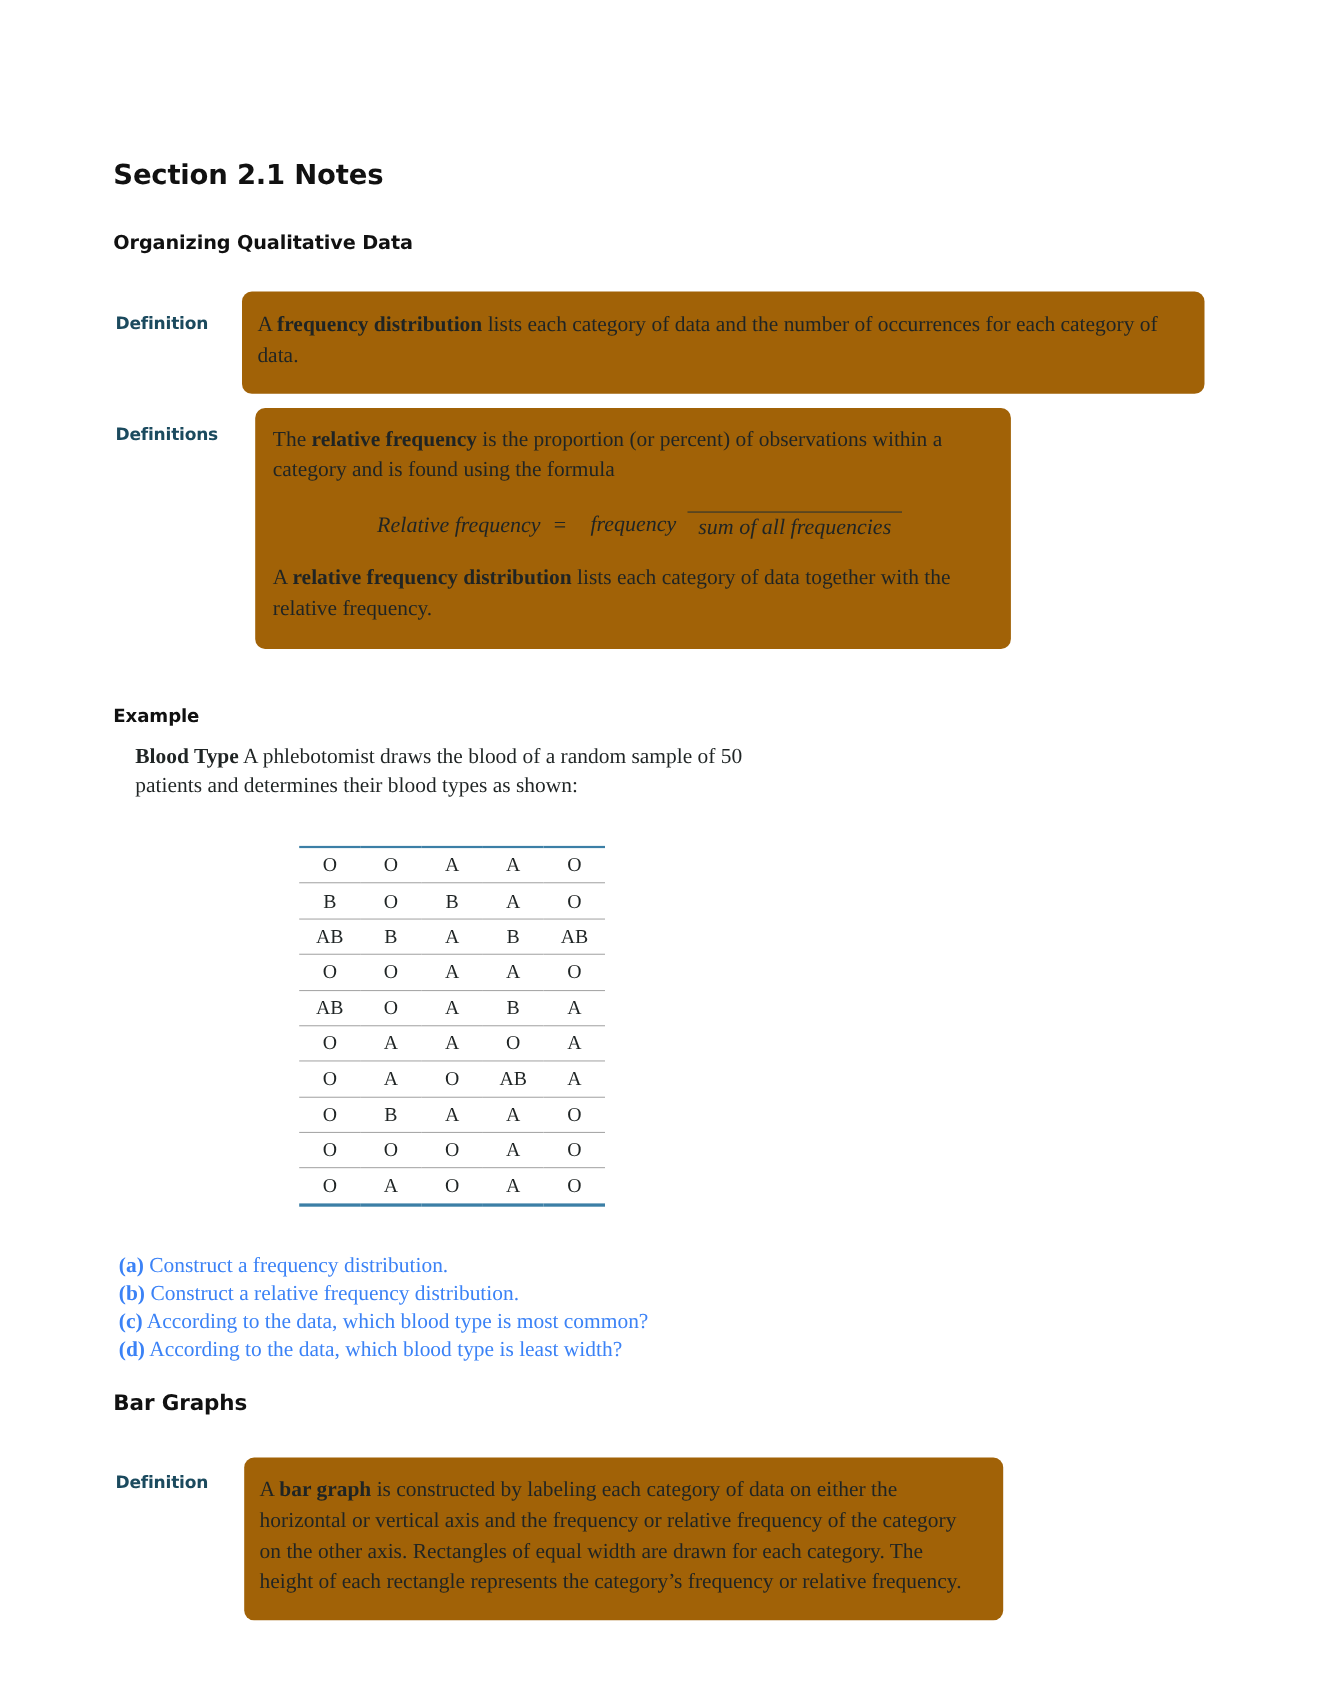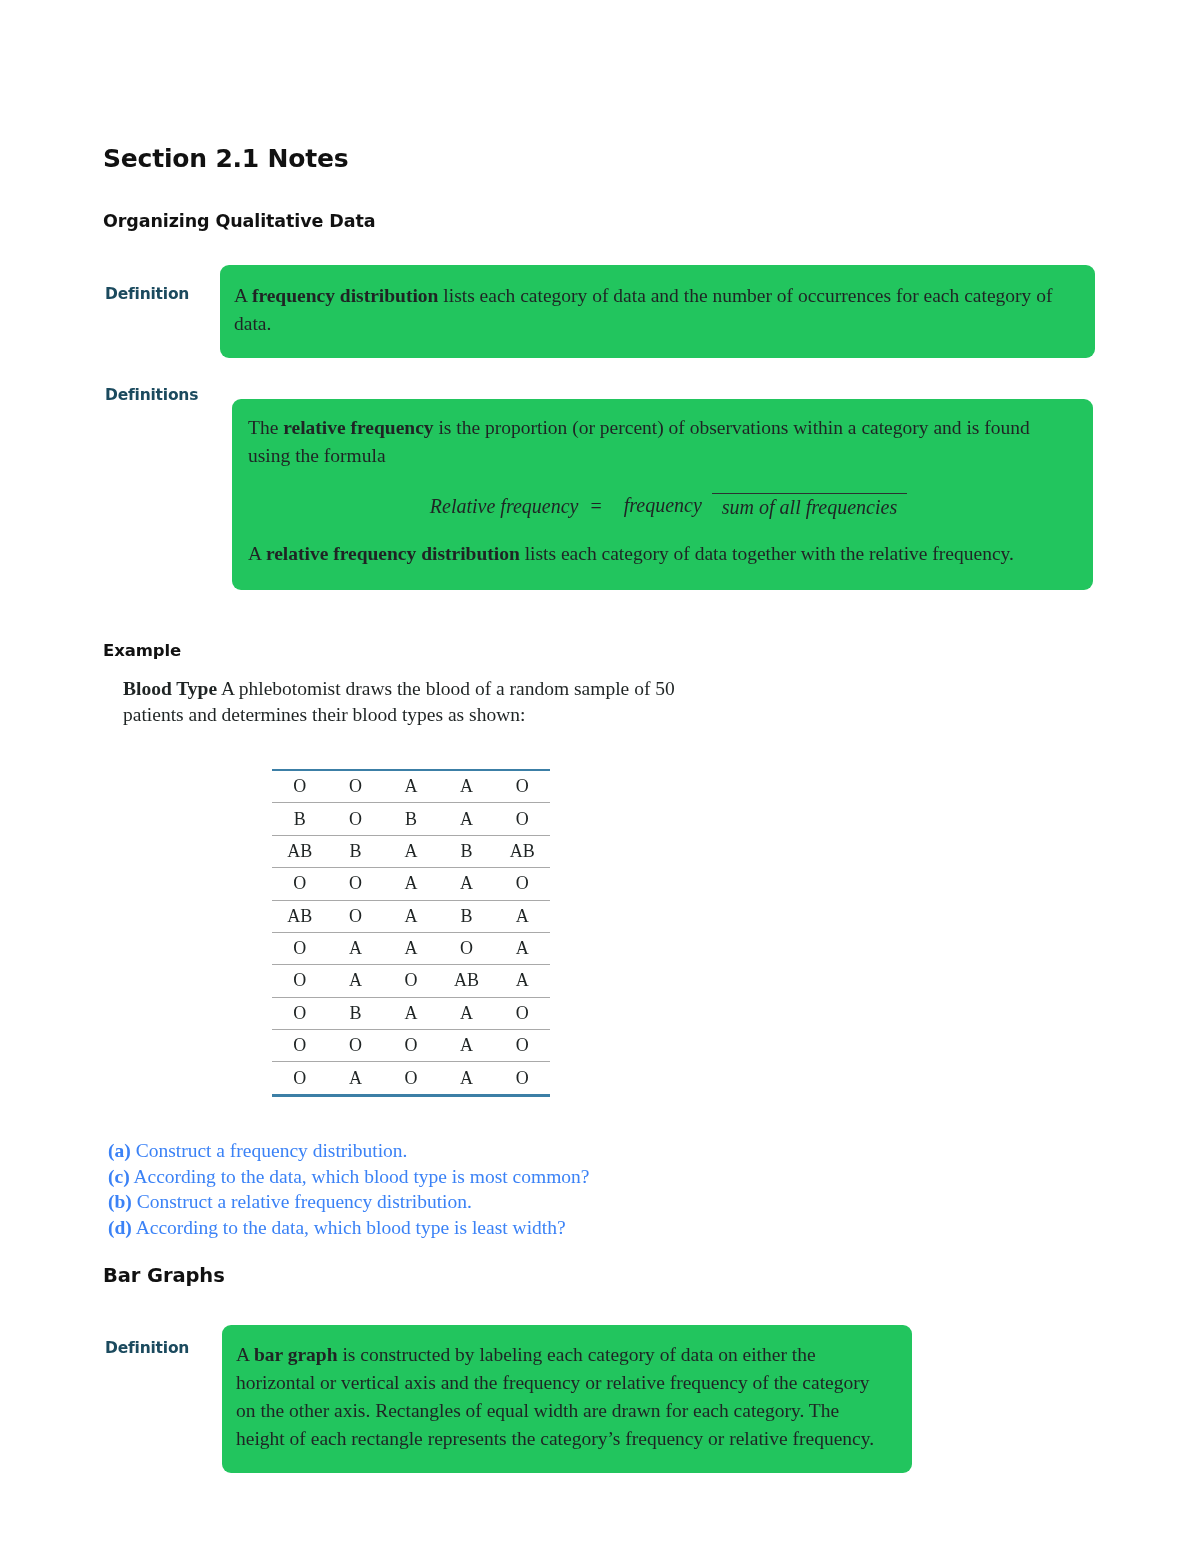--- a/index.html
+++ b/index.html
@@ -68,21 +68,21 @@
     position: absolute;
     font-family: "DejaVu Sans", sans-serif;
     font-weight: 700;
     font-size: 15.5px;
     color: #1b4a5e;
     letter-spacing: -0.2px;
     white-space: nowrap;
   }
   .def-box {
     position: absolute;
-    background: #22c55e;
+    background: #a16207;
     border-radius: 9px;
     box-sizing: border-box;
     font-family: "Liberation Serif", serif;
     font-size: 19.5px;
     line-height: 28px;
     color: #1f2424;
   }
   .def-box p {
     margin: 0;
   }
@@ -96,23 +96,22 @@
     top: 265px;
     width: 875px;
     padding: 17px 22px 20px 14px;
   }
   #def-label-1 { left: 105px; top: 285px; }
 
   
   #def-box-2 {
     left: 232px;
     top: 371px;
-    width: 861px;
+    width: 687px;
     padding: 15px 22px 22px 16px;
-    margin-top: 28px;
   }
   #def-label-2 { left: 105px; top: 386px; }
 
   
   #def-box-3 {
     left: 222px;
     top: 1325px;
     width: 690px;
     padding: 16px 22px 20px 14px;
   }
@@ -301,22 +300,22 @@
           <td>A</td>
           <td>O</td>
           <td>A</td>
           <td>O</td>
         </tr>
       </tbody>
   </table>
 
   <div class="q-list" id="question-list">
       <div class="q-item"><span class="q-letter">(a)</span><span> Construct a frequency distribution.</span></div>
+      <div class="q-item"><span class="q-letter">(b)</span><span> Construct a relative frequency distribution.</span></div>
       <div class="q-item"><span class="q-letter">(c)</span><span> According to the data, which blood type is most common?</span></div>
-      <div class="q-item"><span class="q-letter">(b)</span><span> Construct a relative frequency distribution.</span></div>
       <div class="q-item"><span class="q-letter">(d)</span><span> According to the data, which blood type is least width?</span></div>
     </div>
 
   <div class="h-bargraphs">Bar Graphs</div>
 
   <div class="def-label" id="def-label-3">Definition</div>
   <div class="def-box" id="def-box-3">
     <p><span>A </span><b>bar graph</b><span> is constructed by labeling each category of data on either the horizontal or vertical axis and the frequency or relative frequency of the category on the other axis. Rectangles of equal width are drawn for each category. The height of each rectangle represents the category’s frequency or relative frequency.</span></p>
   </div>
 

